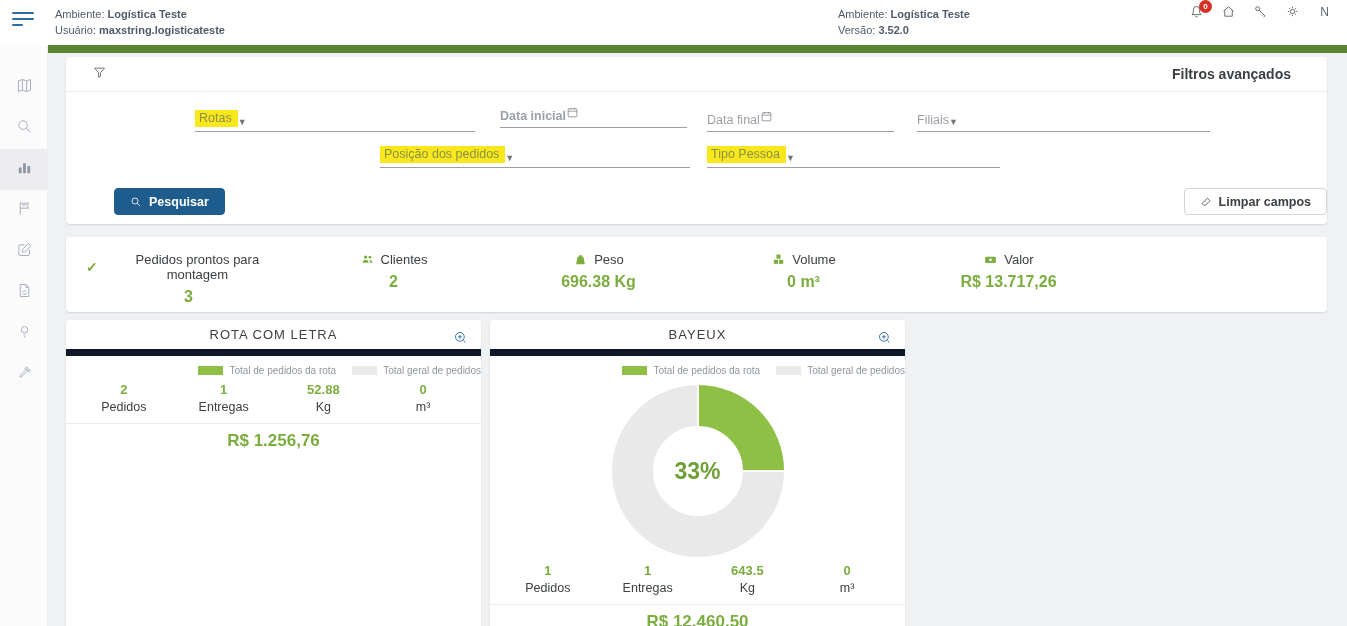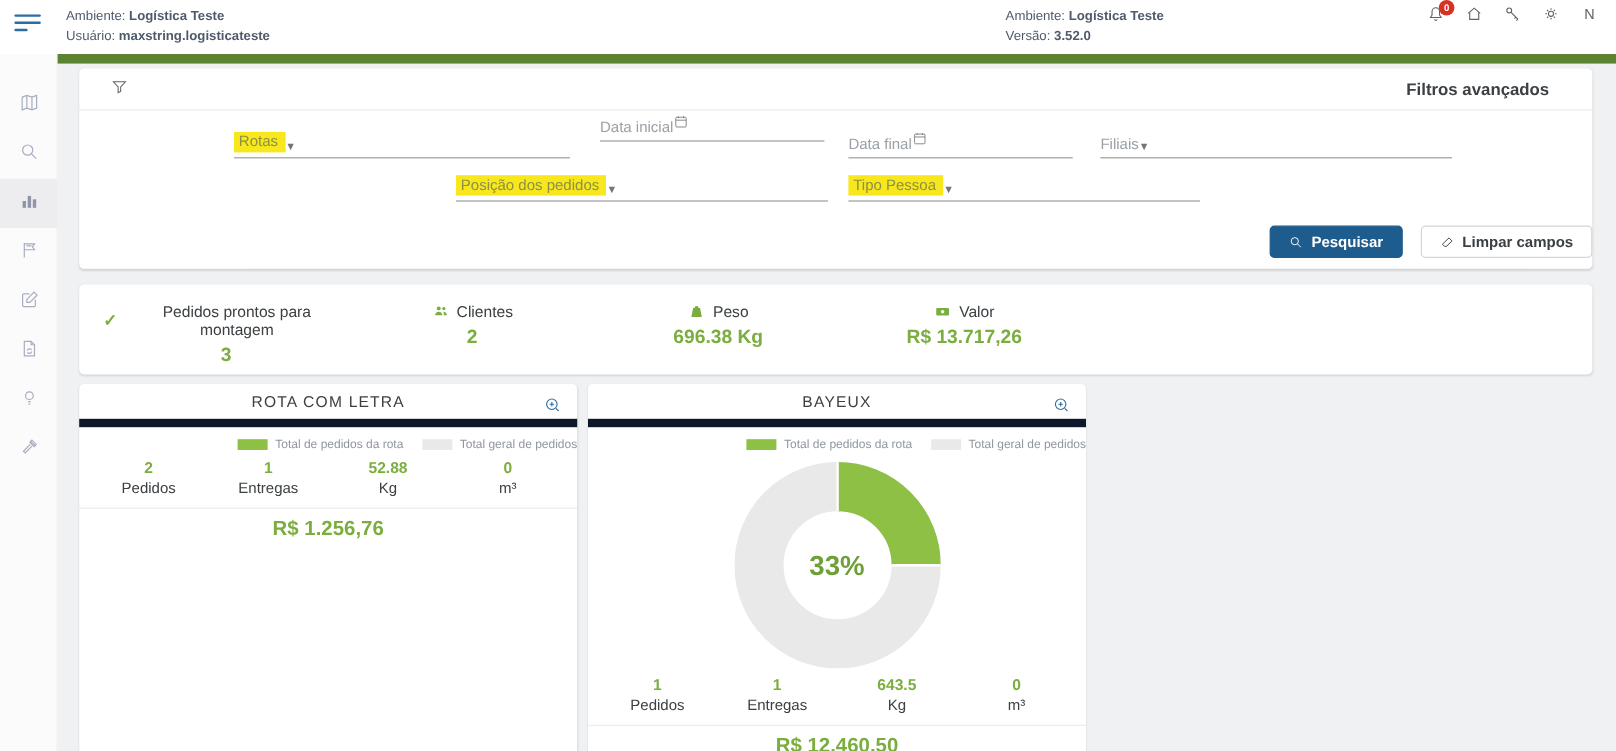--- a/index.html
+++ b/index.html
@@ -50,26 +50,26 @@
   .funnel-btn { width:18px; height:18px; cursor:pointer; }
   .funnel-btn svg { width:15px; height:15px; stroke:#5f6368; fill:none; stroke-width:1.4; }
   .filter-title { font-size:14px; font-weight:bold; color:#3c4043; }
   .field { position:absolute; height:27px; border-bottom:1px solid #9e9e9e; display:flex;
     align-items:flex-end; justify-content:flex-start; padding-bottom:4px; cursor:pointer; }
   .field-label { font-size:12.5px; color:#9aa0a6; }
   .field-label.hl { background:#f8e71c; color:#8b9146; padding:1px 6px 2px 4px; }
   .field .arrow { font-size:9px; color:#757575; padding-right:2px; }
   .field .cal svg { width:13px; height:13px; stroke:#757575; fill:none; stroke-width:1.3; }
   .f-rotas    { left:129px; top:48px; width:280px; }
-  .f-datai    { left:434px; top:34px; width:187px; }
+  .f-datai    { left:434px; top:44px; width:187px;font-weight:bold; }
   .f-dataf    { left:641px; top:48px; width:187px; }
   .f-filiais  { left:851px; top:48px; width:293px; }
   .f-posicao  { left:314px; top:84px; width:310px; }
   .f-tipo     { left:641px; top:84px; width:293px; }
-  .filter-actions { position:absolute; left:0; right:0; top:131px; display:flex; justify-content:flex-end; gap:15px;padding-left:48px; }
+  .filter-actions { position:absolute; left:0; right:0; top:131px; display:flex; justify-content:space-between; gap:15px;padding-left:48px; }
   .btn { height:27px; border-radius:4px; font-size:12.5px; font-weight:bold; display:flex;
     align-items:center; gap:7px; padding:0 15px; cursor:pointer; font-family:inherit; }
   .btn svg { width:12px; height:12px; fill:none; stroke-width:1.6; }
   .btn-search { background:#1e5c8d; color:#fff; border:1px solid #1e5c8d; }
   .btn-search svg { stroke:#fff; }
   .btn-clear { background:#fff; color:#3c4043; border:1px solid #d5d5d5; }
   .btn-clear svg { stroke:#3c4043; }
 
   
   .summary-card { height:75px; display:flex; align-items:flex-start; padding:15px 0 0 20px; margin-bottom:8px; }
@@ -299,20 +299,31 @@
         <svg viewBox="0 0 24 24">
             <path d="M9.2 7.5a2.8 2.8 0 1 1 5.6 0h1.8L19 19.5H5L7.4 7.5z" fill="#7bad3f"></path>
           </svg>
         <span>Peso</span>
         </div>
       <div class="sum-value">696.38 Kg</div>
     </div>
     <div class="sum-item">
       <div class="sum-label">
         <svg viewBox="0 0 24 24">
+            <rect x="8.7" y="4" width="6.6" height="6.6" fill="#7bad3f"></rect>
+            <rect x="4.5" y="12.4" width="6.6" height="6.6" fill="#7bad3f"></rect>
+            <rect x="12.9" y="12.4" width="6.6" height="6.6" fill="#7bad3f"></rect>
+          </svg>
+        <span>Volume</span>
+        </div>
+      <div class="sum-value">0 m³</div>
+    </div>
+    <div class="sum-item">
+      <div class="sum-label">
+        <svg viewBox="0 0 24 24">
             <rect x="3.5" y="7.5" width="17" height="10" rx="1.5" fill="#7bad3f"></rect>
             <circle cx="12" cy="12.5" r="2.3" fill="#fff"></circle>
           </svg>
         <span>Valor</span>
         </div>
       <div class="sum-value">R$ 13.717,26</div>
     </div>
   </section>
 
   <div class="charts-row">

